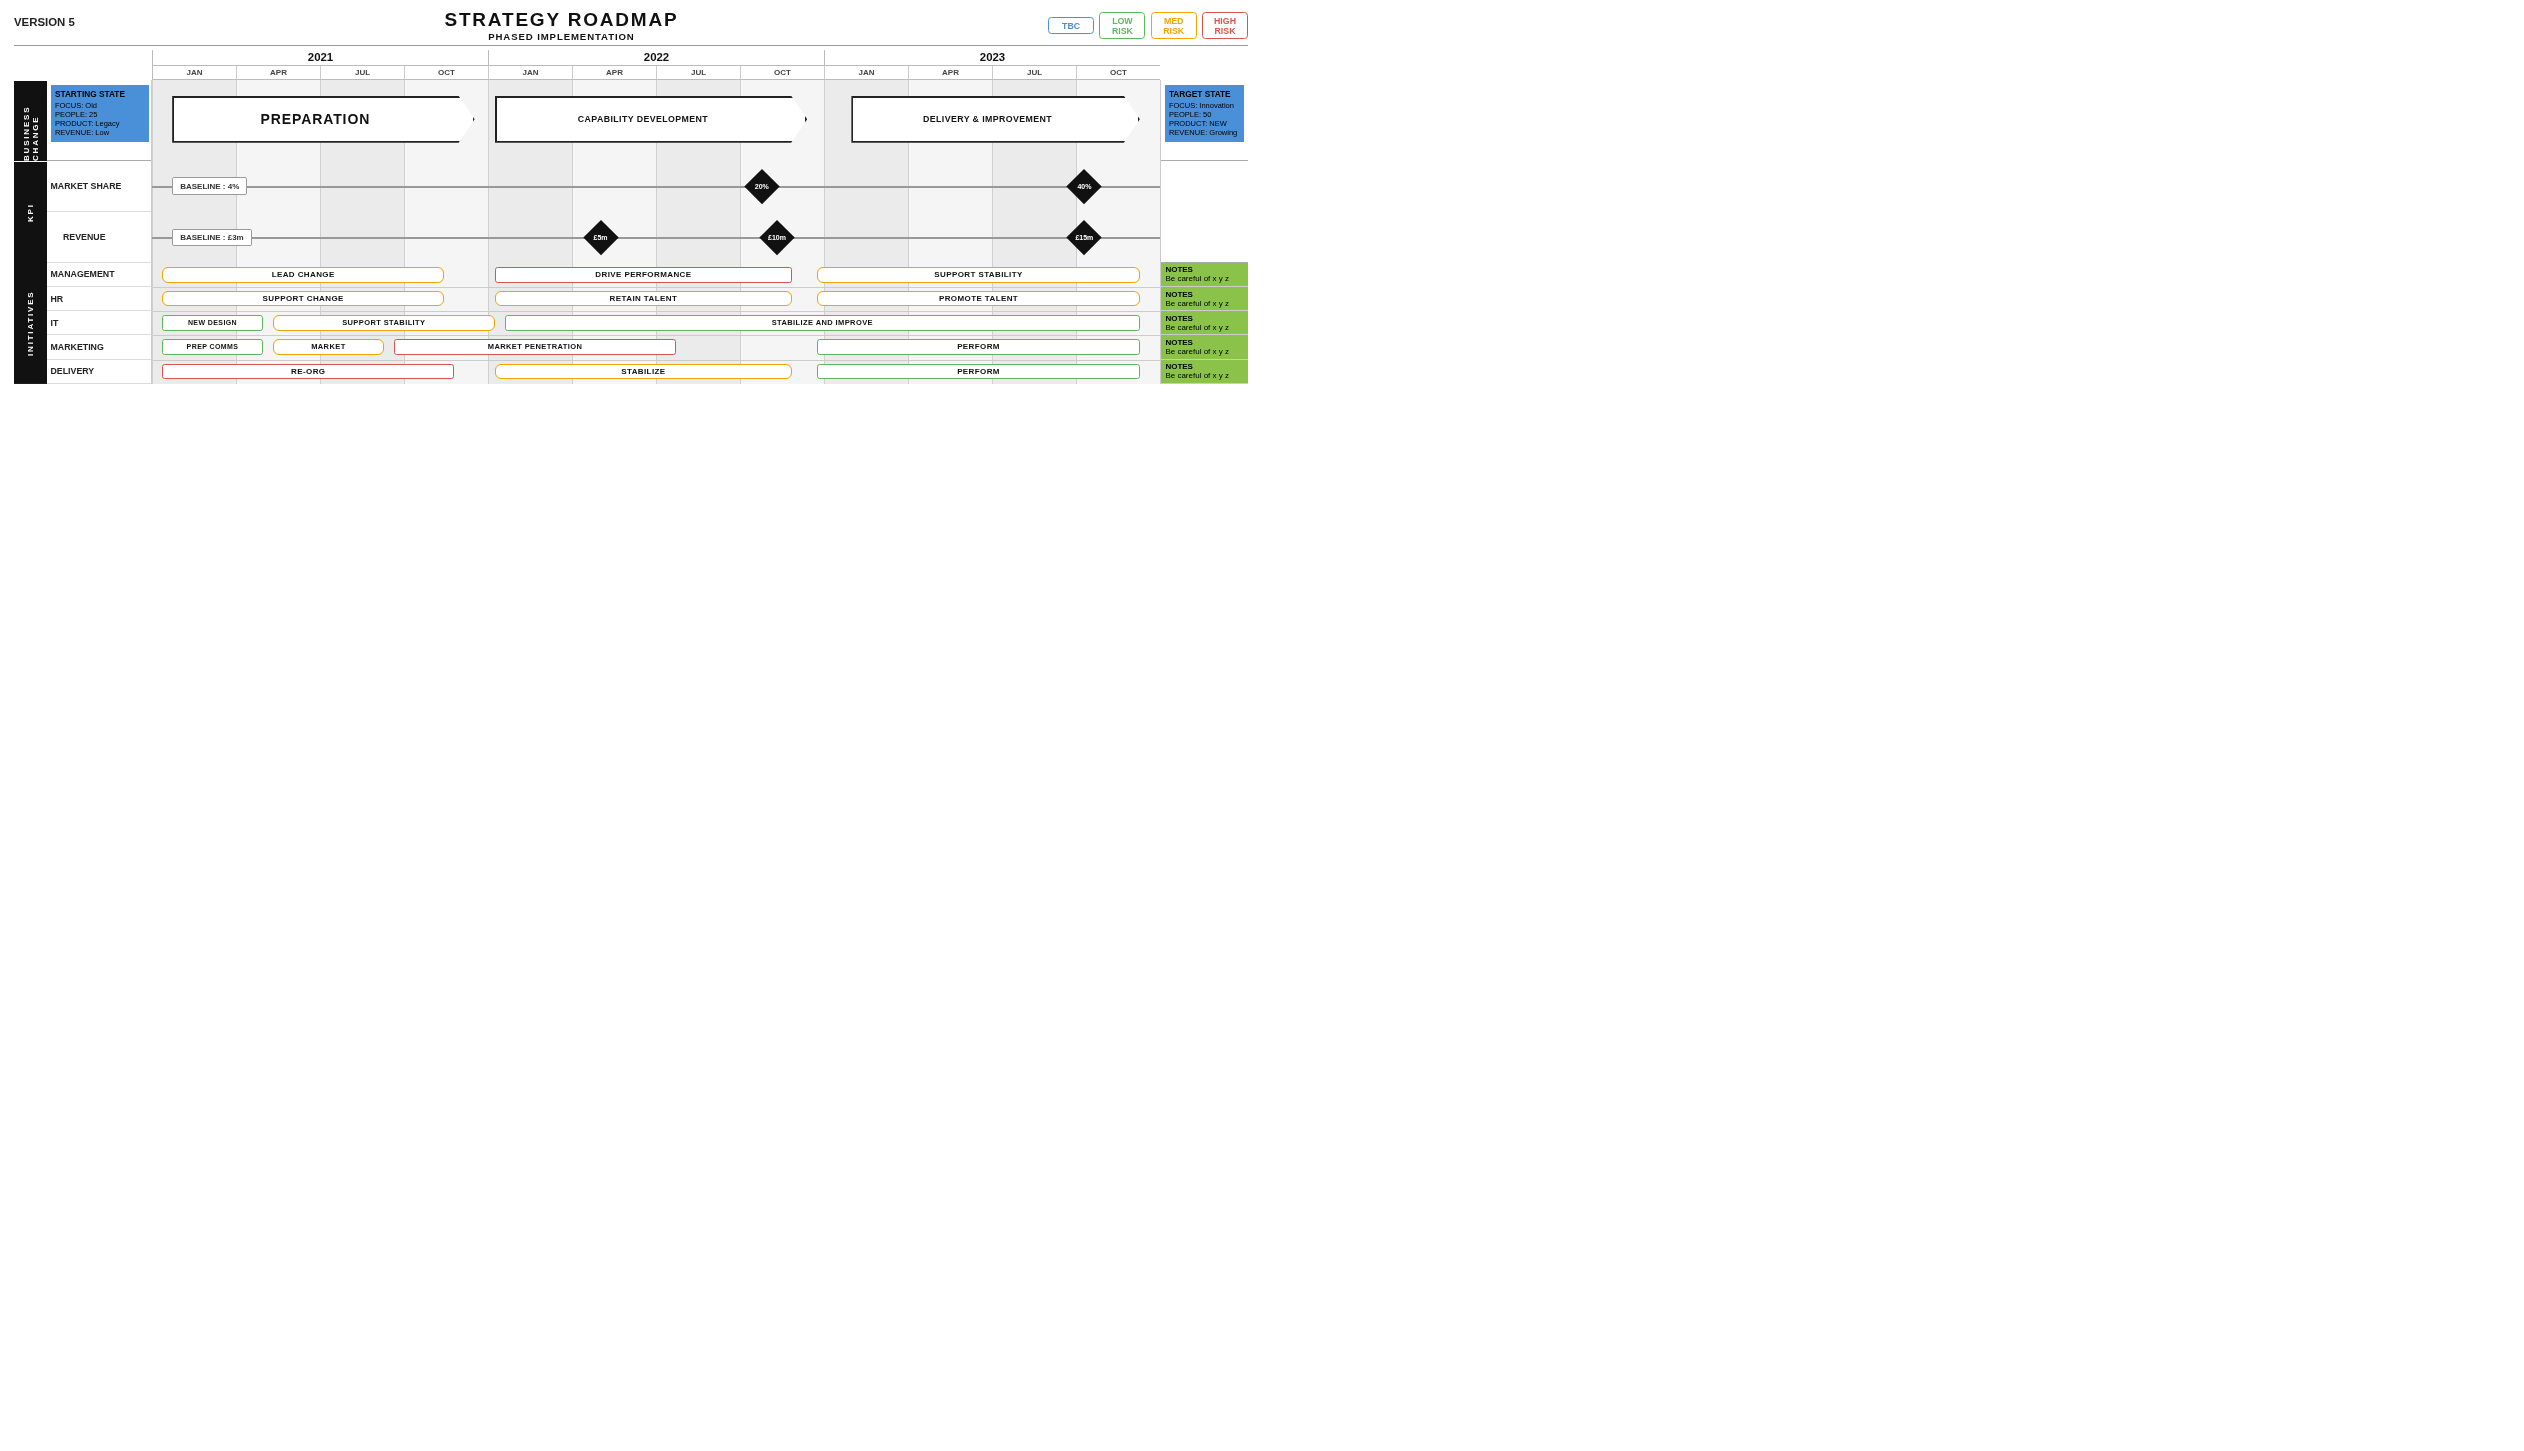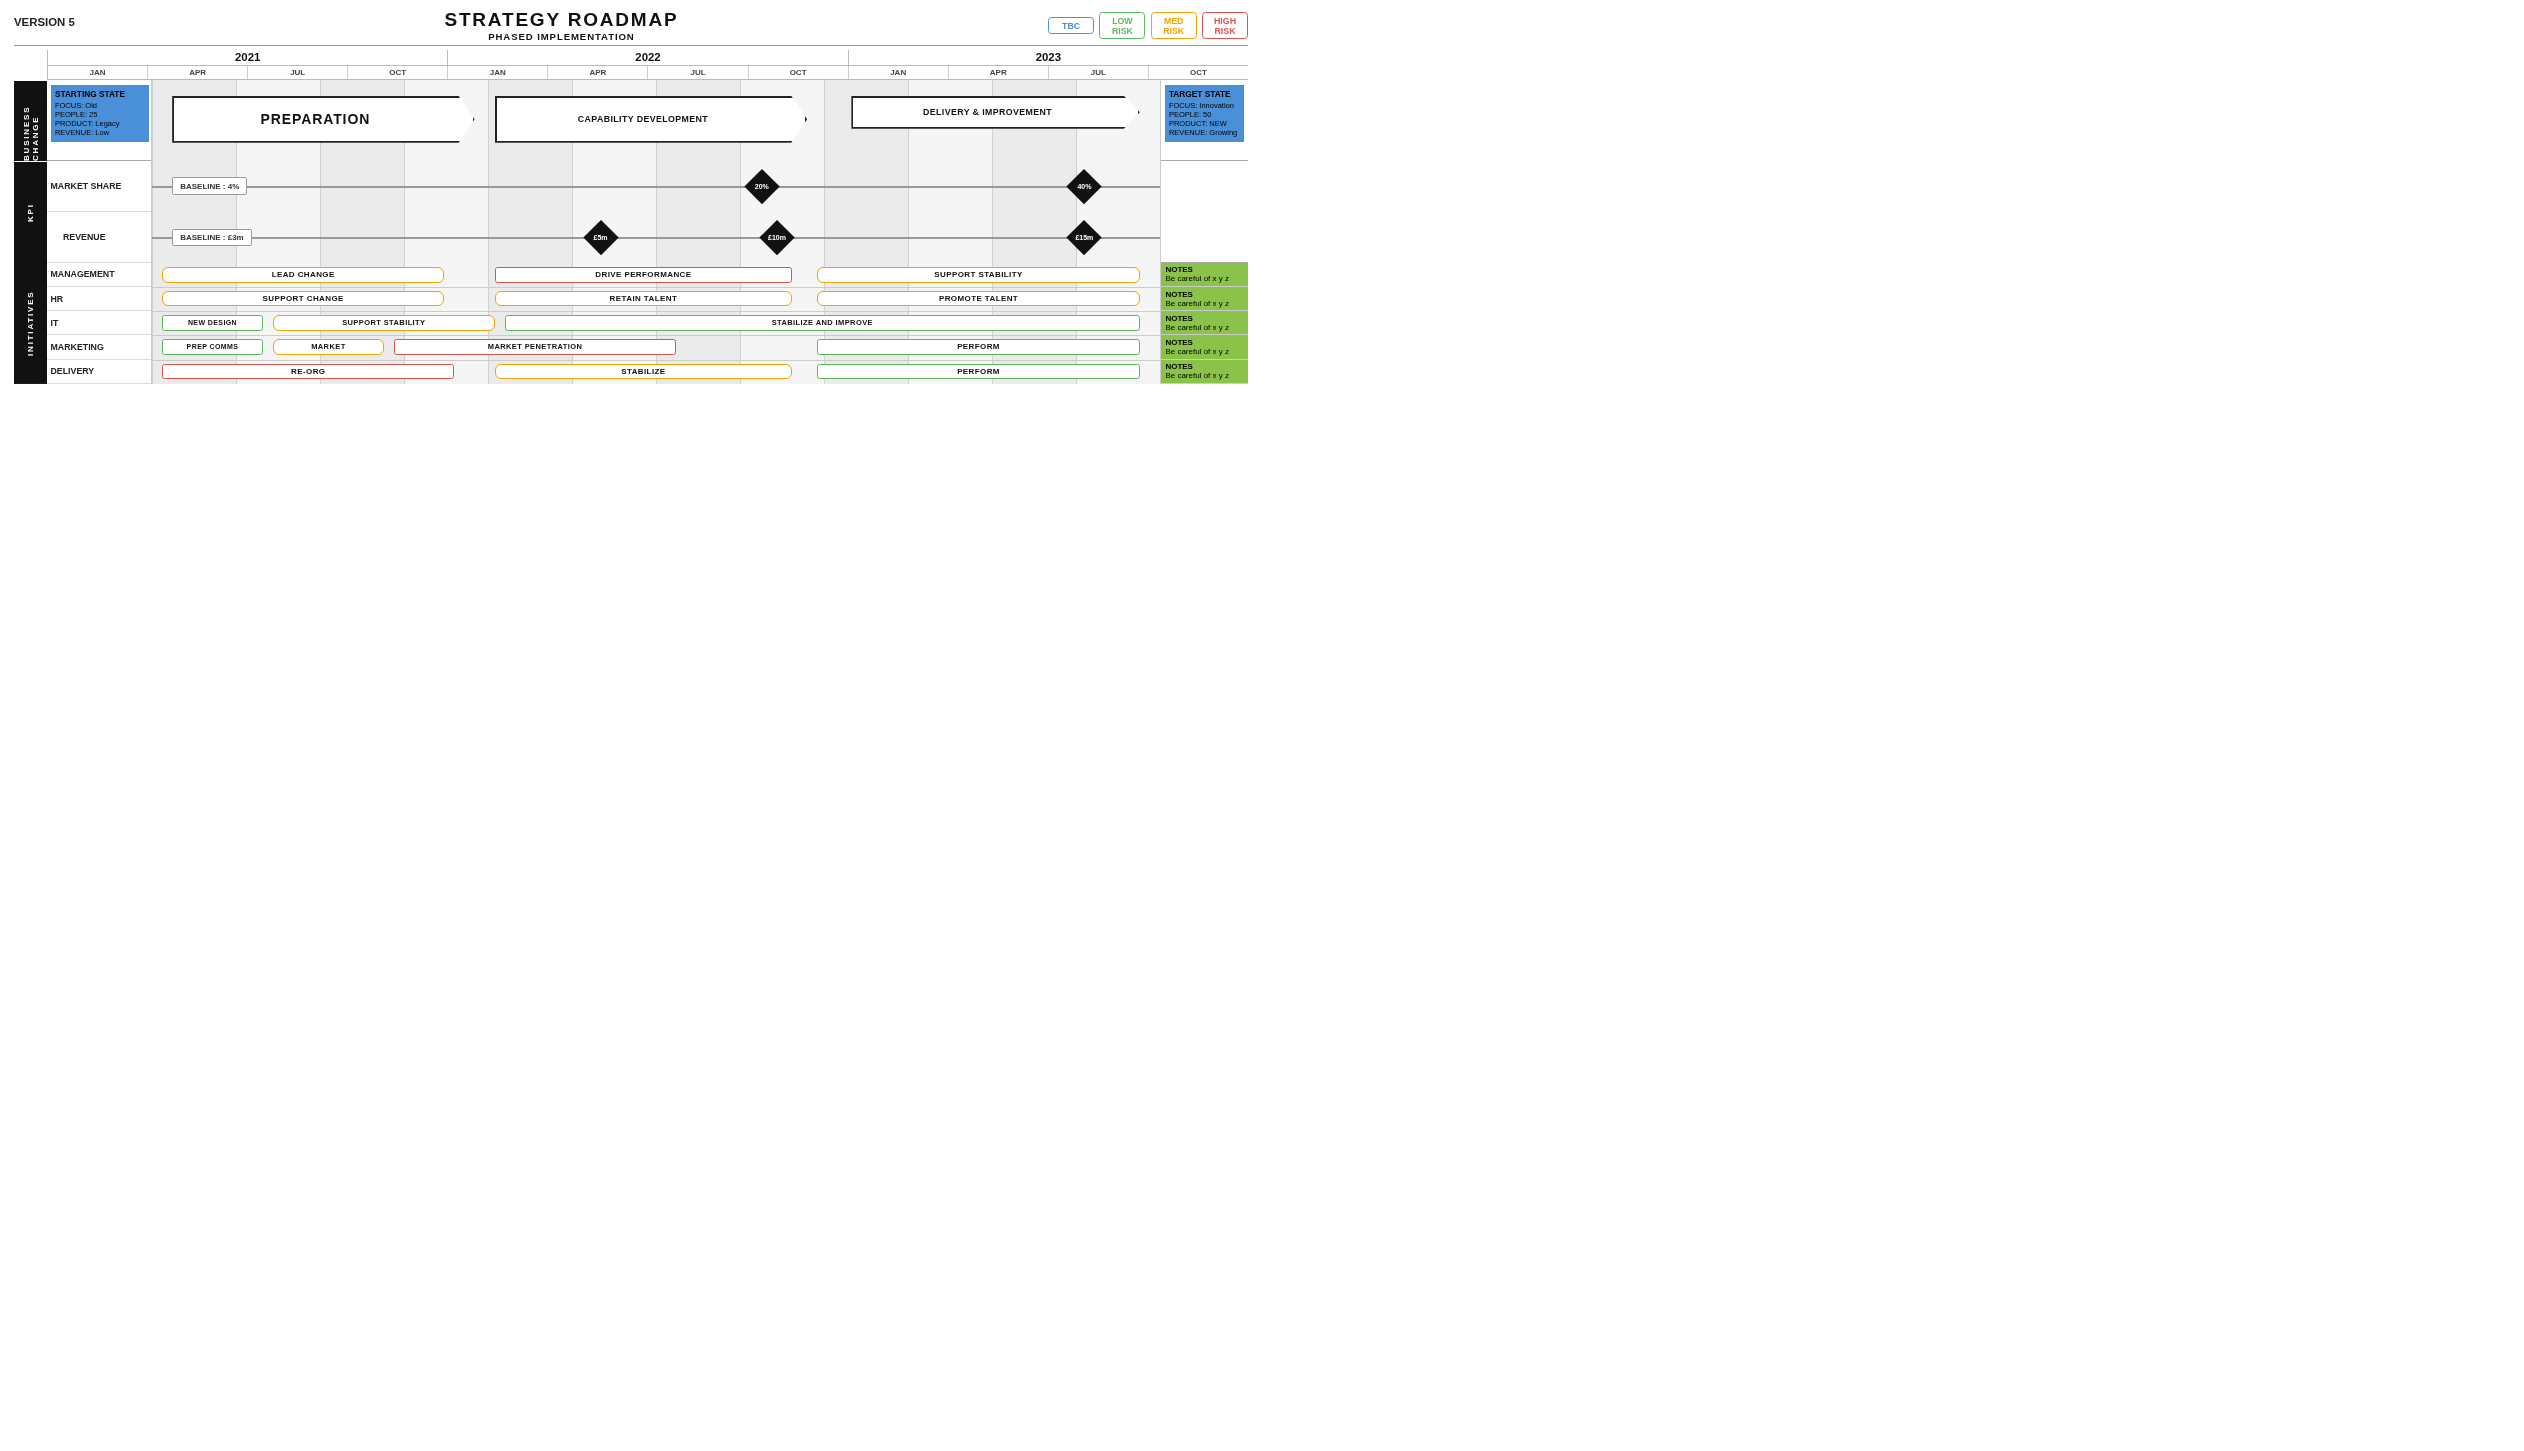--- a/index.html
+++ b/index.html
@@ -270,21 +270,21 @@
 
     <div class="label-col">
       <div style="height:30px; background:#fff;"></div>
       <div class="label-biz">BUSINESS CHANGE</div>
       <div class="label-kpi">KPI</div>
       <div class="label-init">INITIATIVES</div>
     </div>
 
     <div class="content-col">
 
-      <div style="display:flex; flex-direction:column;">
+      <div style="display:flex; flex-direction:row;">
         <div style="width:105px; flex-shrink:0;"></div>
         <div style="flex:1; display:flex; flex-direction:column; border-left:1.3px solid #bbb;">
           <div class="years-row" style="height:15px;">
             <div class="year-segment" style="flex:4; border-left:none; font-size:11.4px; font-weight:900;">2021</div>
             <div class="year-segment" style="flex:4; font-size:11.4px; font-weight:900;">2022</div>
             <div class="year-segment" style="flex:4; font-size:11.4px; font-weight:900;">2023</div>
           </div>
           <div class="months-row" style="height:15px; border-top:0.9px solid #bbb; border-bottom:1.3px solid #bbb;">
             <div class="month-seg" style="flex:1; border-left:none;">JAN</div>
             <div class="month-seg" style="flex:1;">APR</div>
@@ -332,21 +332,21 @@
           </div>
 
           <div style="position:absolute; top:16px; left:2%; width:30%; height:47px; display:flex; align-items:center; z-index:3;">
             <div style="width:100%; height:100%; background:#fff; border:2.2px solid #222; display:flex; align-items:center; justify-content:center; font-size:14px; font-weight:900; color:#111; letter-spacing:0.9px; clip-path: polygon(0 0, calc(100% - 16px) 0, 100% 50%, calc(100% - 16px) 100%, 0 100%); padding-right:16px;">PREPARATION</div>
           </div>
 
           <div style="position:absolute; top:16px; left:34%; width:31%; height:47px; display:flex; align-items:center; z-index:3;">
             <div style="width:100%; height:100%; background:#fff; border:2.2px solid #222; display:flex; align-items:center; justify-content:center; font-size:8.8px; font-weight:900; color:#111; letter-spacing:0.4px; clip-path: polygon(0 0, calc(100% - 16px) 0, 100% 50%, calc(100% - 16px) 100%, 0 100%); padding-right:16px;">CAPABILITY DEVELOPMENT</div>
           </div>
 
-          <div style="position:absolute; top:16px; left:67%; width:31%; height:33px; display:flex; align-items:center; z-index:3;padding-left:24px;">
+          <div style="position:absolute; top:16px; left:67%; width:31%; height:47px; display:flex; align-items:center; z-index:3;padding-left:24px;">
             <div style="width:100%; height:100%; background:#fff; border:2.2px solid #222; display:flex; align-items:center; justify-content:center; font-size:8.8px; font-weight:900; color:#111; letter-spacing:0.4px; clip-path: polygon(0 0, calc(100% - 16px) 0, 100% 50%, calc(100% - 16px) 100%, 0 100%); padding-right:16px;">DELIVERY &amp; IMPROVEMENT</div>
           </div>
         </div>
 
         <div style="width:88px; flex-shrink:0; position:relative; height:81px; border-left:0.9px solid #ccc;">
           <div style="position:absolute; top:5.3px; left:3.5px; width:79px; background:#4a90d9; padding:4.4px; font-size:7.5px; z-index:5;">
             <div style="font-weight:900; font-size:8.3px; margin-bottom:1.8px;">TARGET STATE</div>
             <div>FOCUS: Innovation</div>
             <div>PEOPLE: 50</div>
             <div>PRODUCT: NEW</div>

